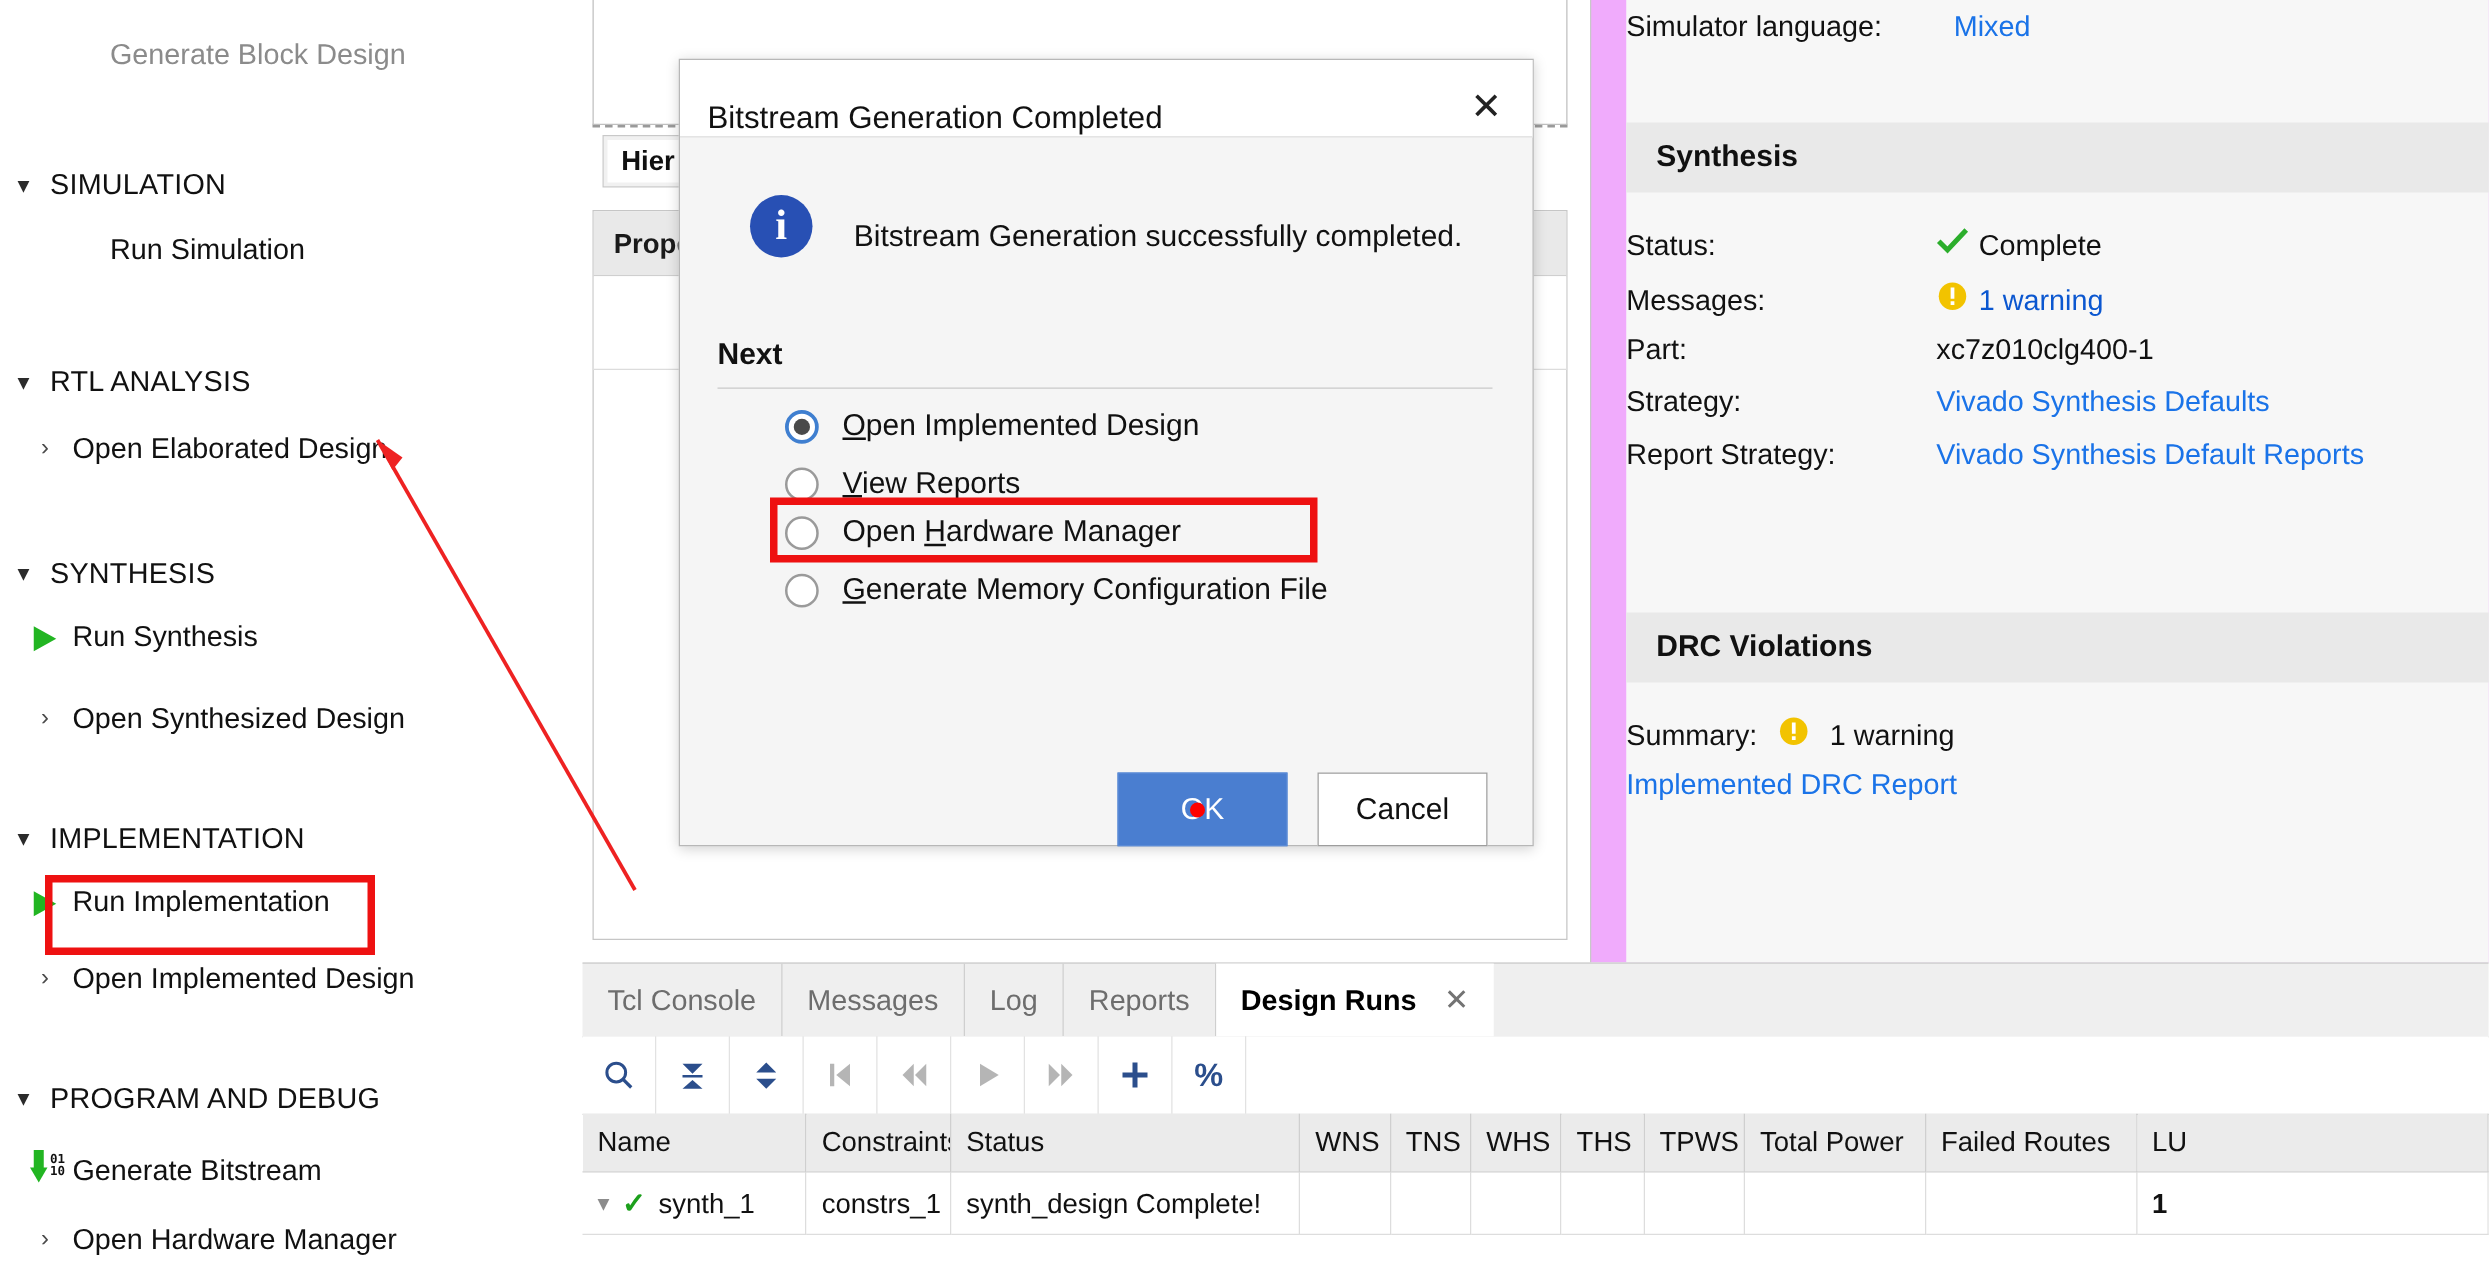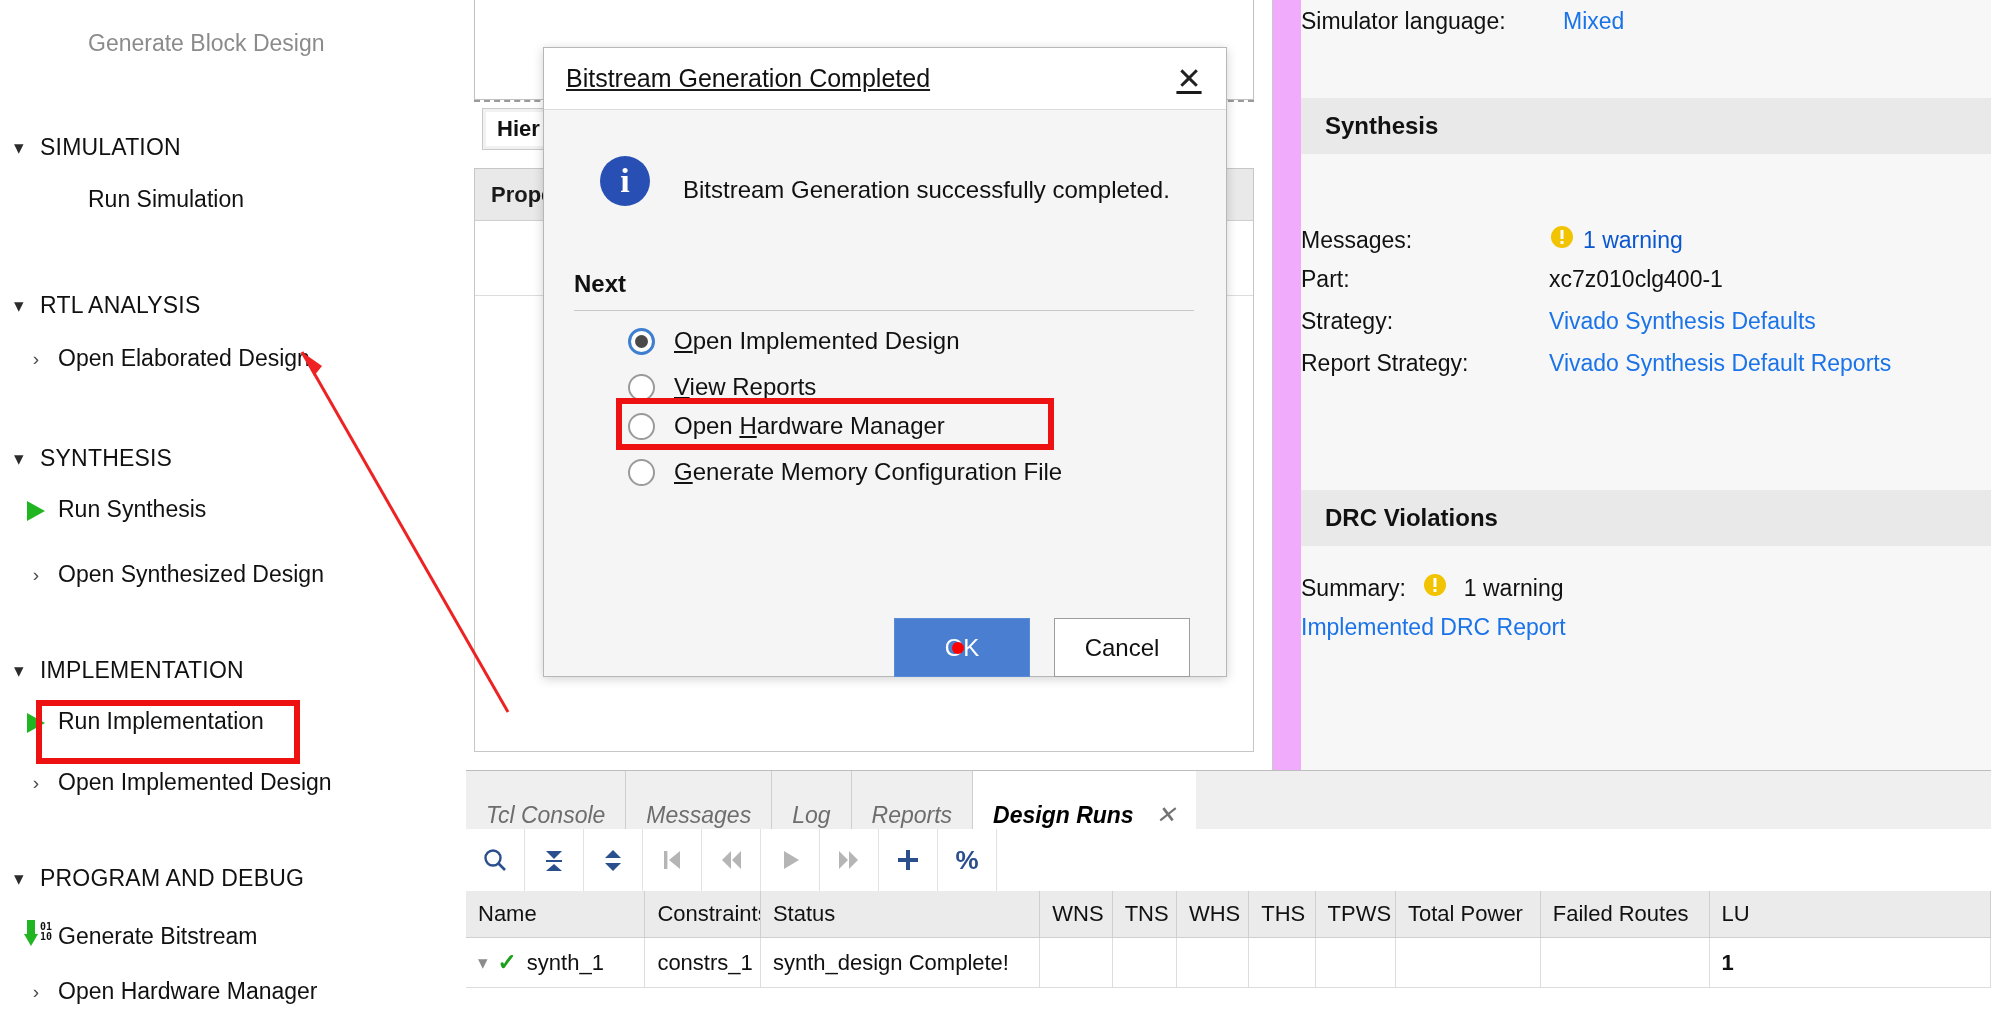--- a/index.html
+++ b/index.html
@@ -207,28 +207,27 @@
     position: absolute;
     left: 0; top: 0;
     width: 100%; height: 58px;
     background: #efefef;
     border-bottom: 1px solid #c8c8c8;
     display: flex;
     align-items: stretch;
   }
   .dock-tab {
     display: flex;
-    align-items: flex-end;
+    align-items: center;
     padding: 0 20px;
     font-size: 23px;
     color: #6d6d6d;
     border-right: 1px solid #cfcfcf;
     background: transparent;
     white-space: nowrap;
-    font-style: italic;
   }
   .dock-tab.active {
     background: #ffffff;
     color: #000;
     font-weight: bold;
     border-right: none;
     border-top: 1px solid #ffffff;
   }
   .dock-tab .tabclose {
     margin-left: 22px;
@@ -298,24 +297,23 @@
     border: 1px solid #b7b7b7;
     box-shadow: 0 2px 10px rgba(0,0,0,0.18);
     box-sizing: border-box;
   }
   #dlg-title {
     position: absolute;
     left: 0; top: 0;
     width: 100%; height: 62px;
     background: #ffffff;
     border-bottom: 1px solid #dcdcdc;
-    display: flex; align-items: center;
+    display: flex; align-items: flex-end;
     box-sizing: border-box;
     padding: 0 14px 0 22px;
-    text-decoration: underline;
   }
   #dlg-title-text {
     font-size: 25px;
     color: #111;
     flex: 1;
   }
   #dlg-close {
     width: 46px; height: 46px;
     display:flex; align-items:center; justify-content:center;
     font-size: 30px;
@@ -559,20 +557,29 @@
 <div id="right">
   <div id="right-inner">
 
     <div class="kv-row" style="top:8px">
       <span class="kv-key" style="width:262px">Simulator language:</span>
       <span class="kv-link-plain">Mixed</span>
     </div>
 
     <div class="sect-head" style="top:98px">Synthesis</div>
 
+    <div class="kv-row" style="top:182px">
+      <span class="kv-key" style="width:248px">Status:</span>
+      <span class="icon-check">
+        <svg width="26" height="22" viewBox="0 0 26 22">
+            <polyline points="2,11 9,18 24,2" fill="none" stroke="#2cae2c" stroke-width="4"></polyline>
+          </svg>
+      </span>
+      <span class="kv-val">Complete</span>
+    </div>
 
     <div class="kv-row" style="top:224px">
       <span class="kv-key" style="width:248px">Messages:</span>
       <span class="icon-warn">
         <svg width="26" height="26" viewBox="0 0 26 26">
           <circle cx="13" cy="13" r="11" fill="#f2c300"></circle>
           <rect x="11.5" y="6" width="3" height="9" fill="#ffffff"></rect>
           <rect x="11.5" y="17" width="3" height="3" fill="#ffffff"></rect>
         </svg>
       </span>

